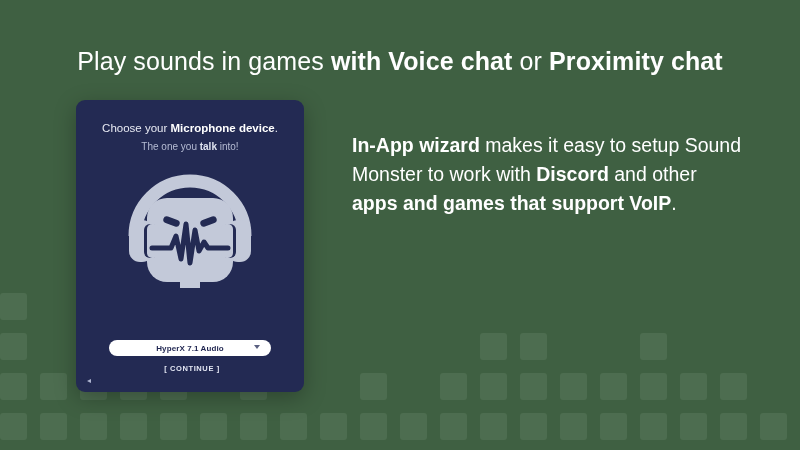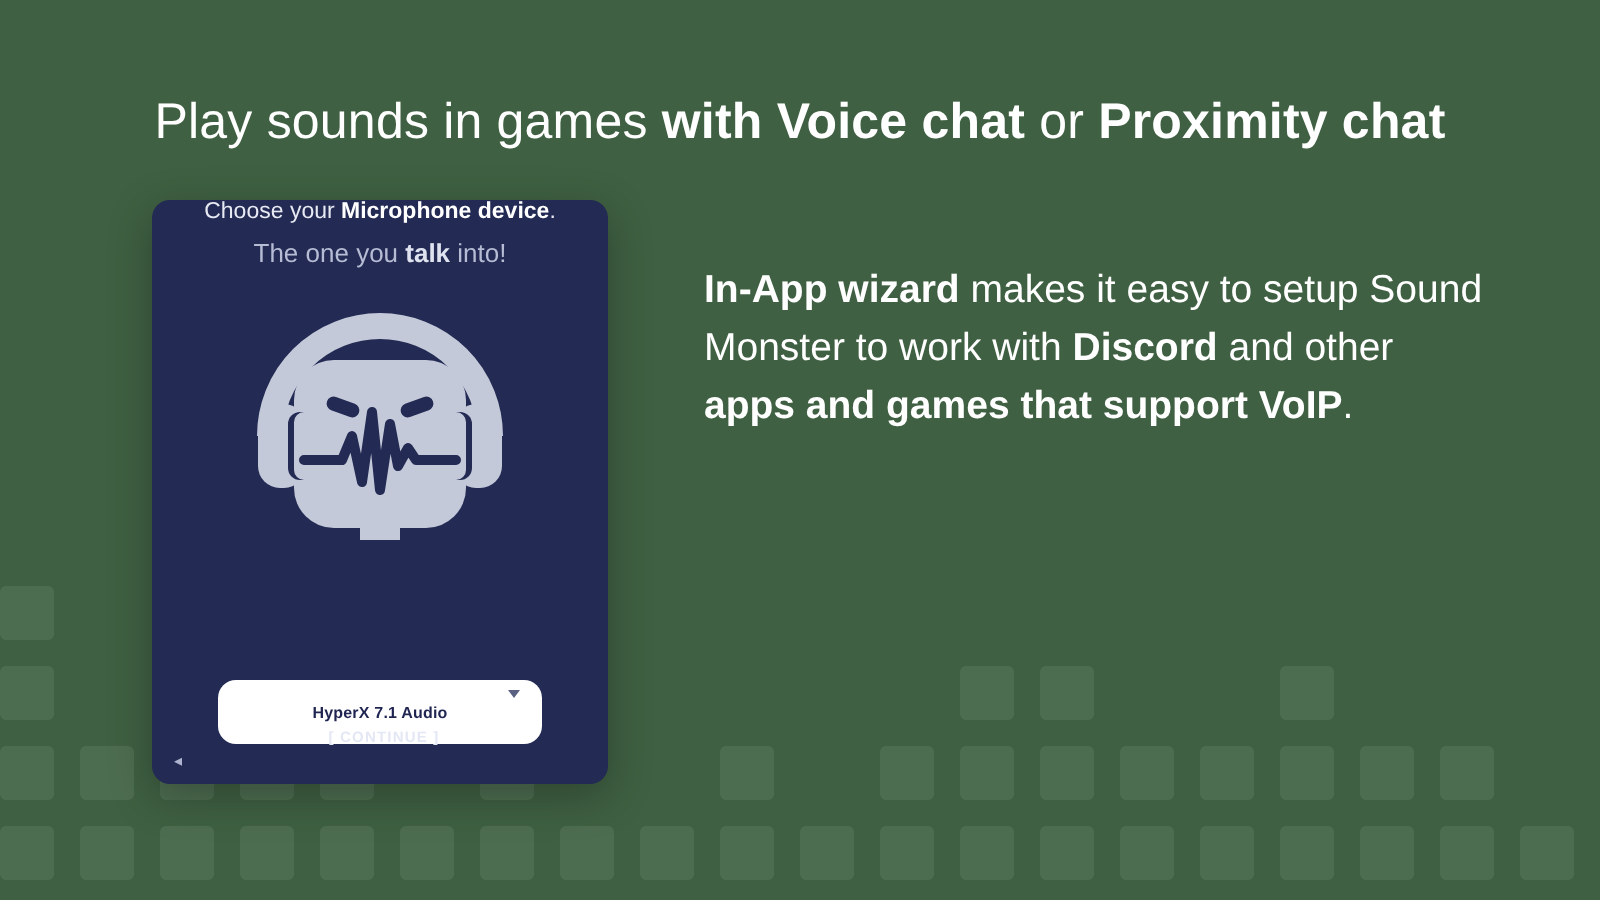--- a/index.html
+++ b/index.html
@@ -121,47 +121,48 @@
 
   #btn-min .dash {
     display: block;
     width: 9px;
     height: 1px;
     background: #cfd4e6;
   }
   #btn-close .x { font-size: 13px; font-weight: 300; }
 
   #app-heading {
+    margin-top: 22px;
     text-align: center;
     color: #e8eaf3;
     font-size: 11.5px;
     font-weight: 400;
   }
   #app-heading b { font-weight: 700; color: #ffffff; }
   #app-sub {
     margin-top: 7px;
     text-align: center;
     color: #b6bcd4;
-    font-size: 13px;
+    font-size: 10px;
     font-weight: 400;
   }
   #app-sub b { font-weight: 700; color: #dfe3f0; }
 
   #mascot-wrap {
     margin-top: 10px;
     display: flex;
     justify-content: center;
   }
 
   #device-select {
     position: absolute;
     left: 33px;
     top: 240px;
     width: 162px;
-    height: 32px;
+    height: 16px;
     background: #ffffff;
     border-radius: 9px;
     display: flex;
     align-items: center;
     justify-content: center;
   }
   #device-select-label {
     color: #1f2550;
     font-size: 8px;
     font-weight: 700;

